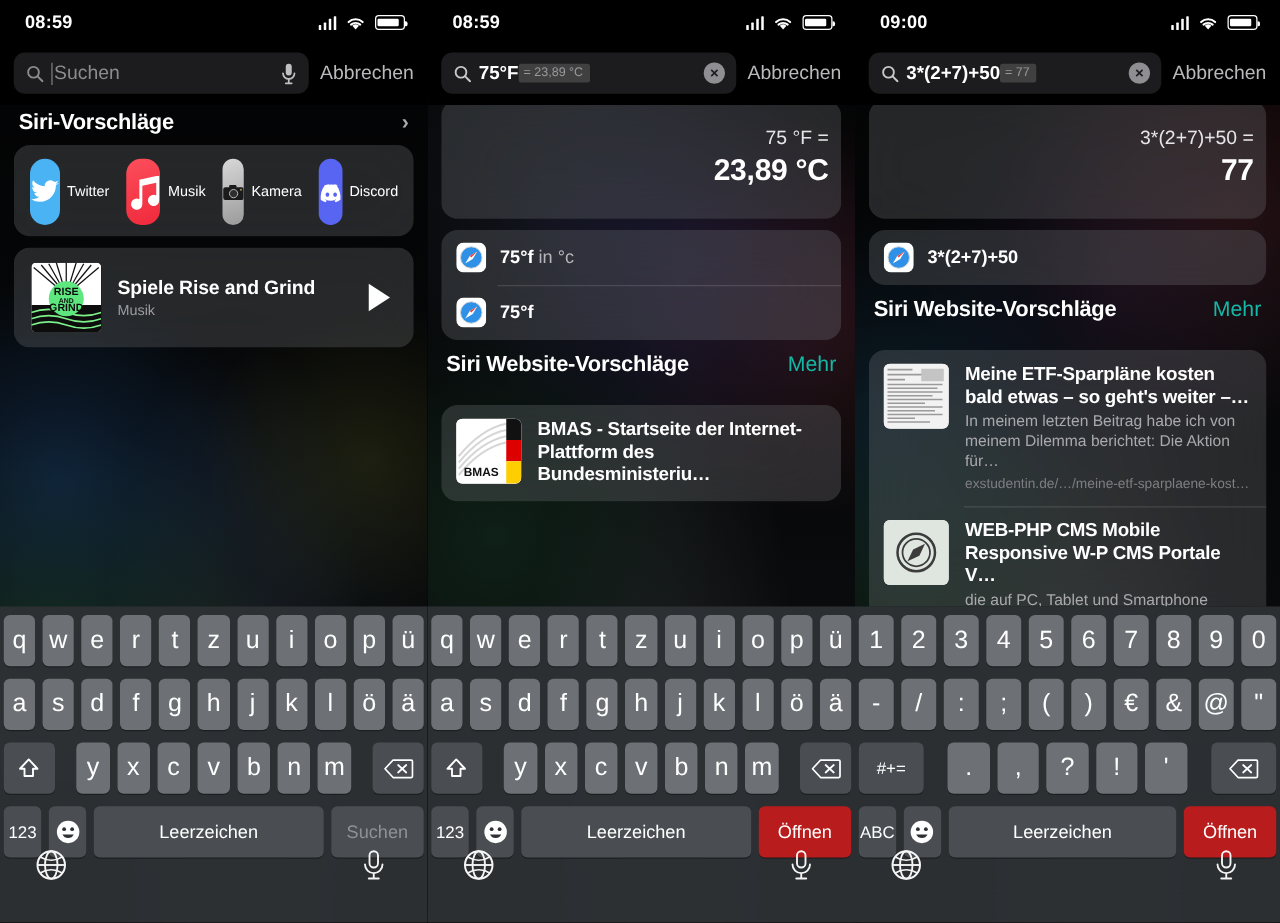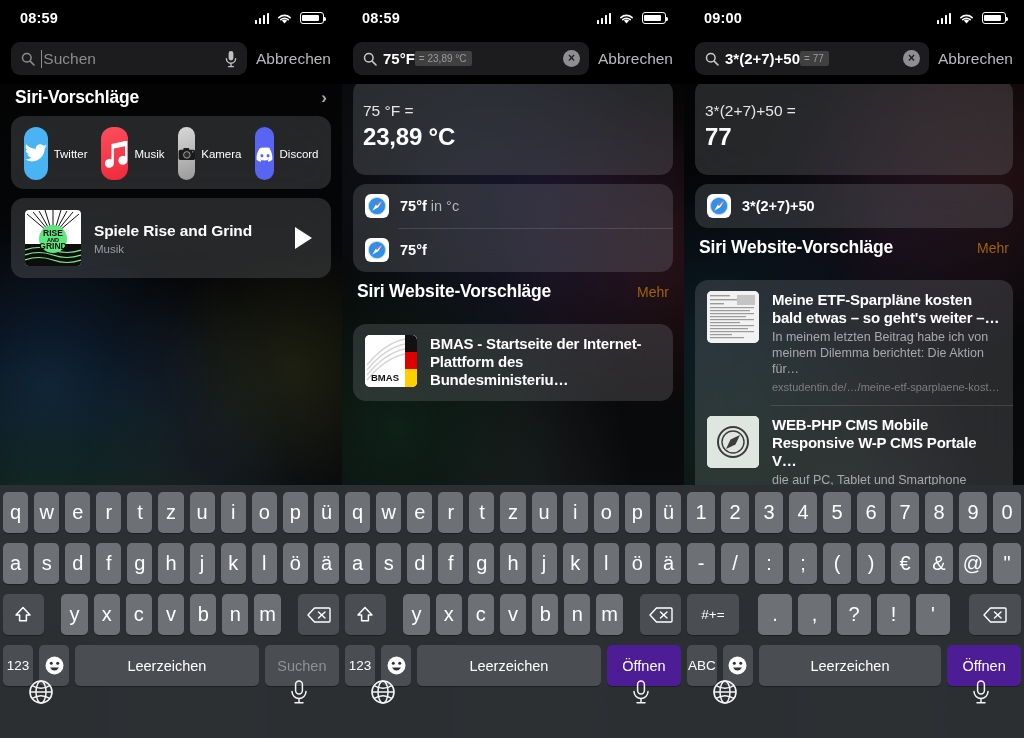--- a/index.html
+++ b/index.html
@@ -100,40 +100,40 @@
   .clear-btn span { color:#1c1c1e; font-size:12px; font-weight:700; line-height:1; margin-top:-1px;}
   .cancel { color:#b9b9bc; font-size:15.5px; flex:0 0 auto; }
 
   
   .content { position:absolute; left:0; right:0; top:78px; bottom:253px; overflow:hidden; z-index:3; }
   .inner { padding: 0 11px; }
 
   .sechead { display:flex; align-items:center; justify-content:space-between; padding: 9px 4px 8px 4px; }
   .sechead .t { color:#fff; font-size:17.5px; font-weight:700; letter-spacing:-.2px; }
   .sechead .chev { color:#c8c8cc; font-size:17px; font-weight:600; opacity:.85; }
-  .sechead .more { color:#a16207; font-size:14px; }
+  .sechead .more { color:#14b8a6; font-size:17px; }
 
   .card { border-radius:13px; background: rgba(115,118,124,.30); backdrop-filter: blur(22px); overflow:hidden; }
 
   
   .apps { display:flex; justify-content:space-around; padding: 11px 6px 9px 6px; }
   .app { width:64px; display:flex; flex-direction:row; align-items:center; gap:6px; }
   .appicon { width:53px; height:53px; border-radius:12px; display:flex; align-items:center; justify-content:center; overflow:hidden; }
   .applabel { color:#fff; font-size:11.5px; }
 
   
   .mediacard { margin-top:9px; display:flex; align-items:center; gap:13px; padding:12px 14px; }
   .albumart { width:56px; height:56px; border-radius:4px; flex:0 0 auto; overflow:hidden; background:#000; position:relative; }
   .mediatxt { flex:1; min-width:0; }
   .mediatitle { color:#fff; font-size:15.5px; font-weight:700; letter-spacing:-.1px; }
   .mediasub { color:#9d9da1; font-size:11.5px; margin-top:3px; }
   .playbtn { width:0; height:0; border-left:17px solid #fff; border-top:11px solid transparent; border-bottom:11px solid transparent; margin-right:5px; }
 
   
-  .resultcard { margin-top:2px; padding:22px 10px 24px 10px; text-align:left; border-radius:13px; }
+  .resultcard { margin-top:2px; padding:22px 10px 24px 10px; text-align:right; border-radius:13px; }
   .res-expr { color:#e6e6e8; font-size:15.5px; }
   .res-val { color:#fff; font-size:24px; font-weight:700; margin-top:3px; letter-spacing:-.2px; }
 
   
   .sugcard { margin-top:9px; }
   .sugrow { display:flex; align-items:center; gap:11px; padding:10px 12px; position:relative; }
   .sugrow + .sugrow::before { content:""; position:absolute; left:45px; right:0; top:0; height:1px; background:rgba(255,255,255,.13); }
   .safari-ic { width:24px; height:24px; border-radius:6px; flex:0 0 auto; }
   .sugtext { color:#fff; font-size:14.5px; font-weight:600; }
   .sugtext em { font-style:normal; color:#b6b6ba; font-weight:400; }
@@ -162,21 +162,21 @@
     flex:1; height:41px; border-radius:5px;
     background:#6d7175;
     color:#fff; font-size:20px;
     display:flex; align-items:center; justify-content:center;
     box-shadow: 0 1px 0 rgba(0,0,0,.35);
   }
   .key.sm { font-size:13.5px; }
   .key.dark { background:#4a4e52; }
   .key.wide { flex:1.55; }
   .key.space { flex:5.2; font-size:14.5px; }
-  .key.blue { background:#4c1d95; flex:2.1; font-size:14.5px; }
+  .key.blue { background:#b91c1c; flex:2.1; font-size:14.5px; }
   .key.gray-act { background:#4a4e52; color:#8e9195; flex:2.1; font-size:14.5px; }
   .key.narrow { flex:.85; }
   .krow.r3 { gap:6px; }
   .krow.r3 .spacer { flex:.22; }
   .bottombar { position:absolute; left:0; right:0; bottom:0; height:83px; z-index:7;
                display:flex; align-items:center; justify-content:space-between; padding: 0 28px 10px 28px; }
   .globe-ic, .mic-bottom { width:26px; height:26px; opacity:.95; }
   .kb-wrap { position:absolute; left:0; right:0; bottom:0; height:253px; }
   .kb-keys { position:absolute; left:0; right:0; top:0; bottom:83px; padding-top:7px; }
 </style>

